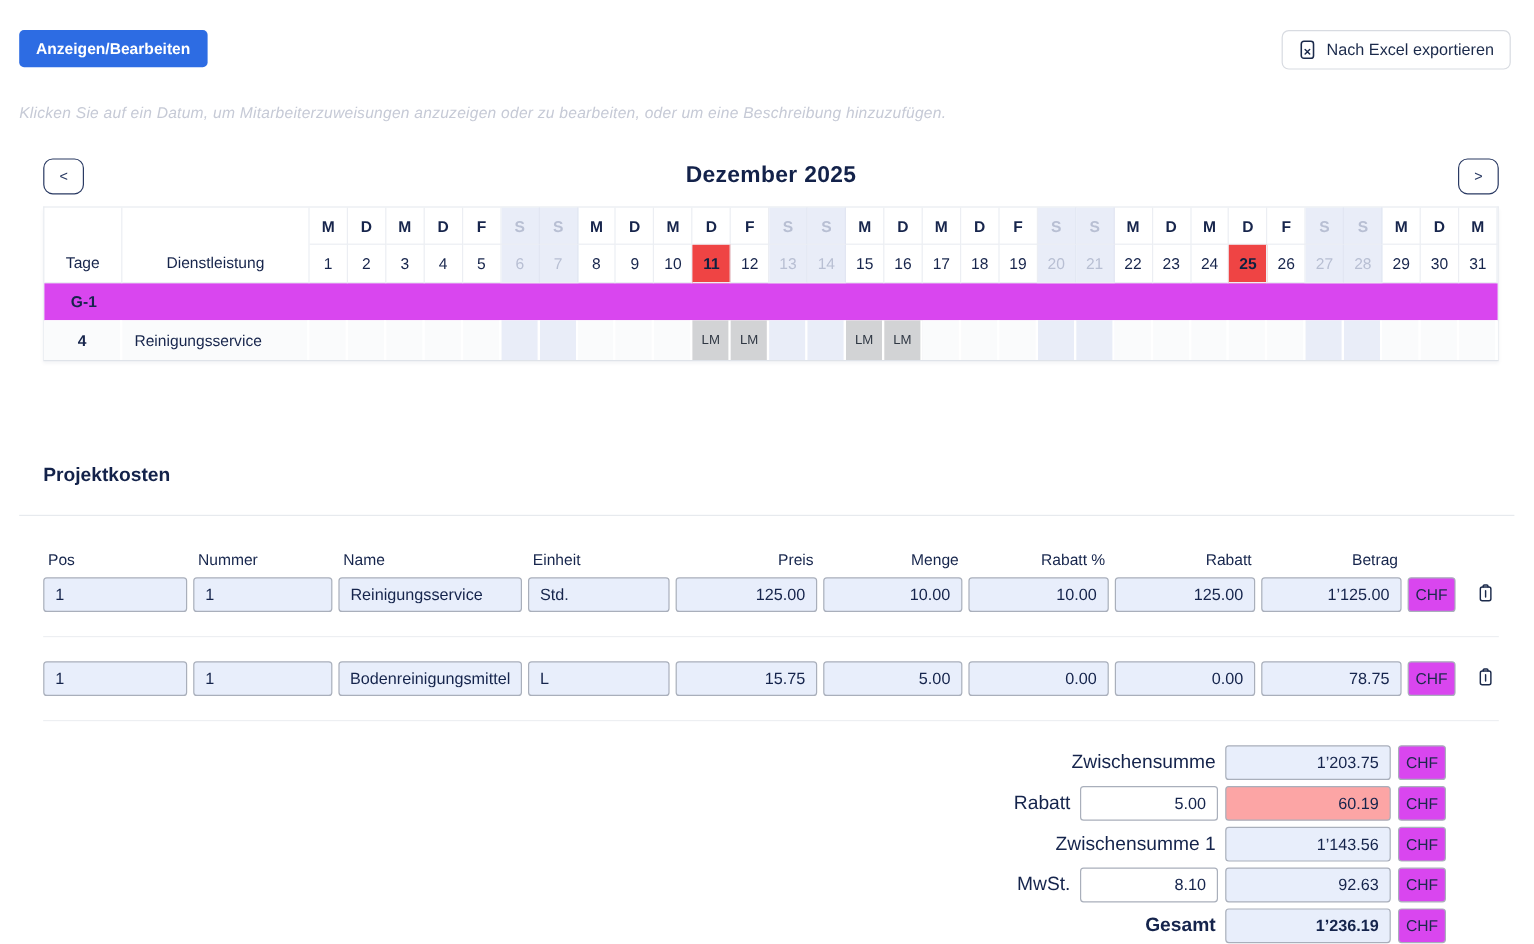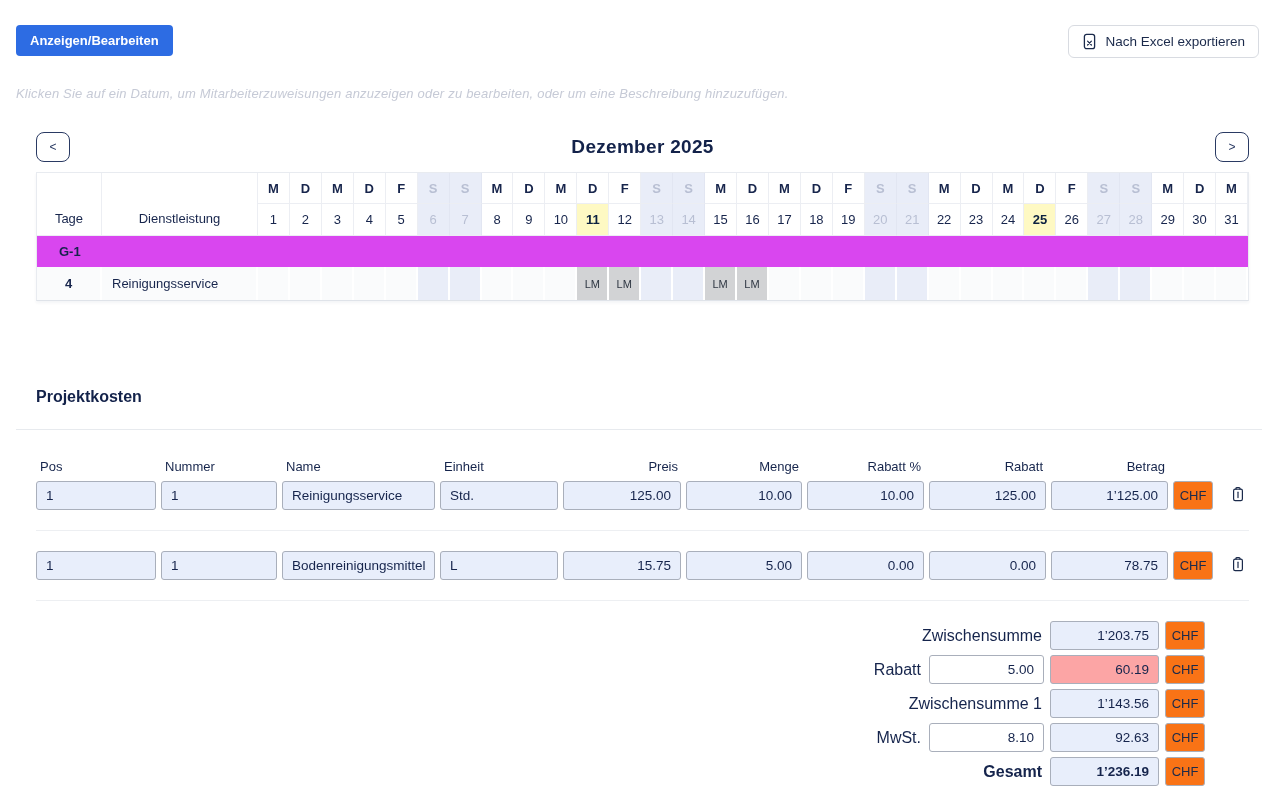--- a/index.html
+++ b/index.html
@@ -43,21 +43,21 @@
     display:flex; align-items:flex-end; justify-content:center; padding-bottom:9px;
     font-size:13px; color:#17254c; border-right:1px solid #eceef3; border-bottom:1px solid #eceef3;
   }
   .cal-corner.c1 { grid-column:1; grid-row:1/3; }
   .cal-corner.c2 { grid-column:2; grid-row:1/3; }
   .cal-cell { display:flex; align-items:center; justify-content:center; font-size:13px; color:#17254c; }
   .letter, .num { border-right:1px solid #eceef3; border-bottom:1px solid #eceef3; }
   .letter { grid-row:1; font-weight:600; }
   .num { grid-row:2; font-weight:500; }
   .letter.weekend, .num.weekend { background:#e9edf8; color:#b8bfd3; border-right-color:#e2e6f2; }
-  .num.highlight { background:#fef9c3; color:#0c2140; font-weight:600; }
+  .num.highlight { background:#ef4444; color:#0c2140; font-weight:600; }
   .cal-group {
     height:31px; background:#d946ef; display:flex; align-items:center; padding-left:22px;
     font-size:13px; font-weight:600; color:#15244b;
   }
   .srv-row { height:33px; background:#fff; }
   .srv-tage, .srv-name, .srv-day { background:#fafbfc; border-right:2px solid #ffffff; }
   .srv-tage { font-weight:600; }
   .srv-name { justify-content:flex-start; padding-left:10px; }
   .srv-day { font-size:11px; color:#2f3743; }
   .srv-day.weekend { background:#e9edf8; }
@@ -74,33 +74,33 @@
   .cost-head .h { padding-left:4px; }
   .cost-head .h.r { text-align:right; padding-right:3px; }
   .cost-row { padding-bottom:20px; margin-bottom:20px; border-bottom:1px solid #edeff2; }
   input.f, input.t-input, input.t-value {
     height:29px; width:100%; border:1px solid #a9afbb; border-radius:3px;
     background:#e8eefb; font-family:inherit; font-size:13.5px; color:#15244c; padding:0 9px; outline:none;
   }
   input.num-f { text-align:right; }
   .chf {
     height:29px; width:40px; display:flex; align-items:center; justify-content:center;
-    background:#f97316; border:1px solid #a9afbb; border-radius:3px; font-size:13px; color:#1b2a4b;
+    background:#d946ef; border:1px solid #a9afbb; border-radius:3px; font-size:13px; color:#1b2a4b;
   }
   .trash {
     background:none; border:none; cursor:pointer; color:#1b2a4b;
     display:flex; align-items:center; justify-content:center; padding:0 0 0 8px;
   }
   
   .totals { padding-right:44px; }
   .total-row { display:flex; justify-content:flex-end; align-items:center; gap:6px; margin-bottom:5px; }
   .t-label { font-size:16px; color:#15244c; padding-right:2px; white-space:nowrap; }
   .t-label.strong { font-weight:700; }
   input.t-input { width:115px; background:#ffffff; text-align:right; }
-  input.t-value { width:109px; text-align:right; }
+  input.t-value { width:138px; text-align:right; }
   input.t-value.editable { background:#fca5a5; }
   input.t-value.strong { font-weight:700; }
 </style>
 </head>
 <body>
 
 <div class="topbar">
   <button class="btn-primary">Anzeigen/Bearbeiten</button>
   <button class="btn-export">
     <span>

